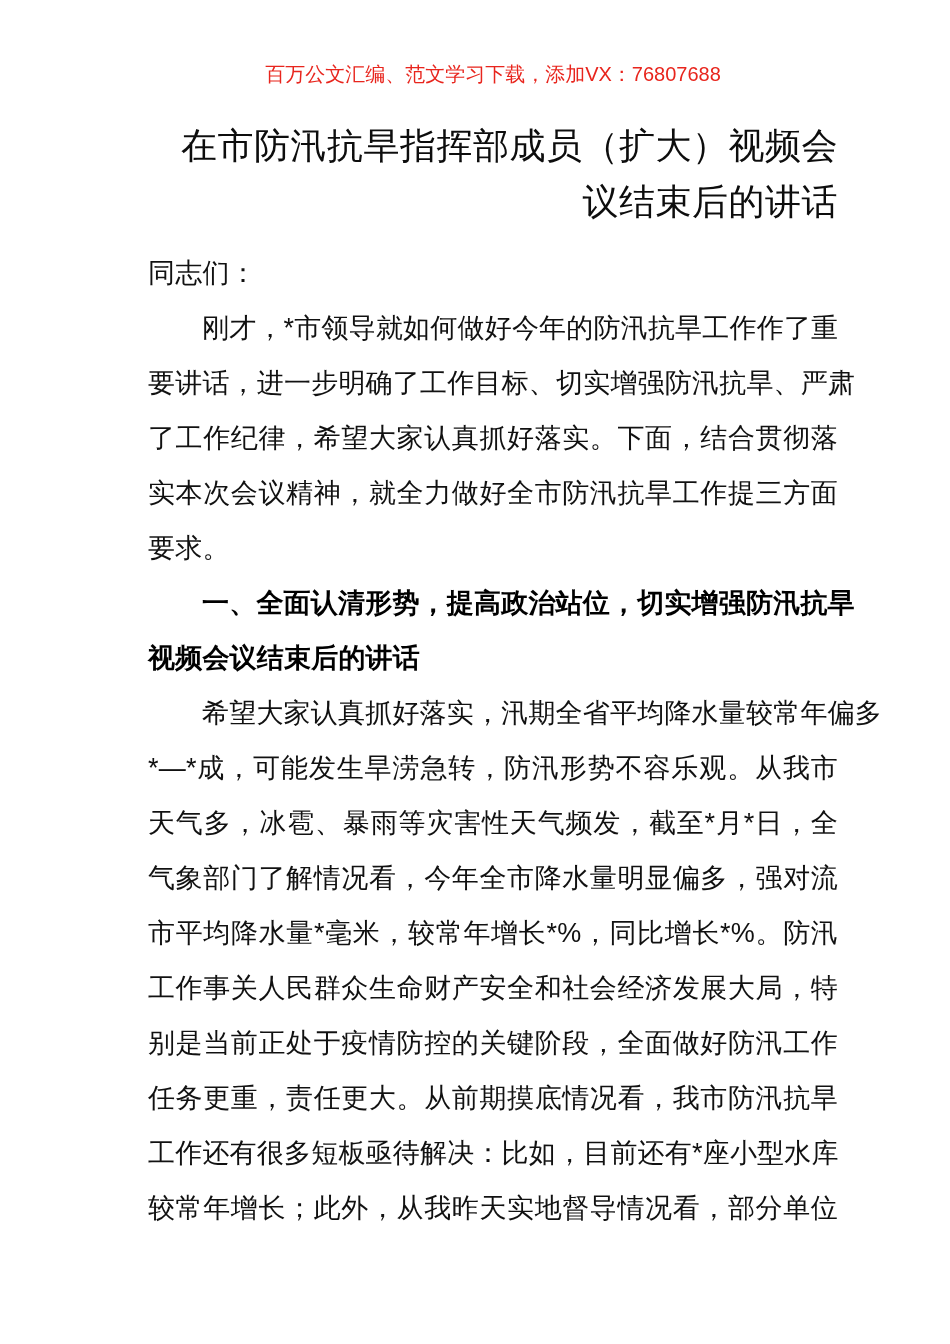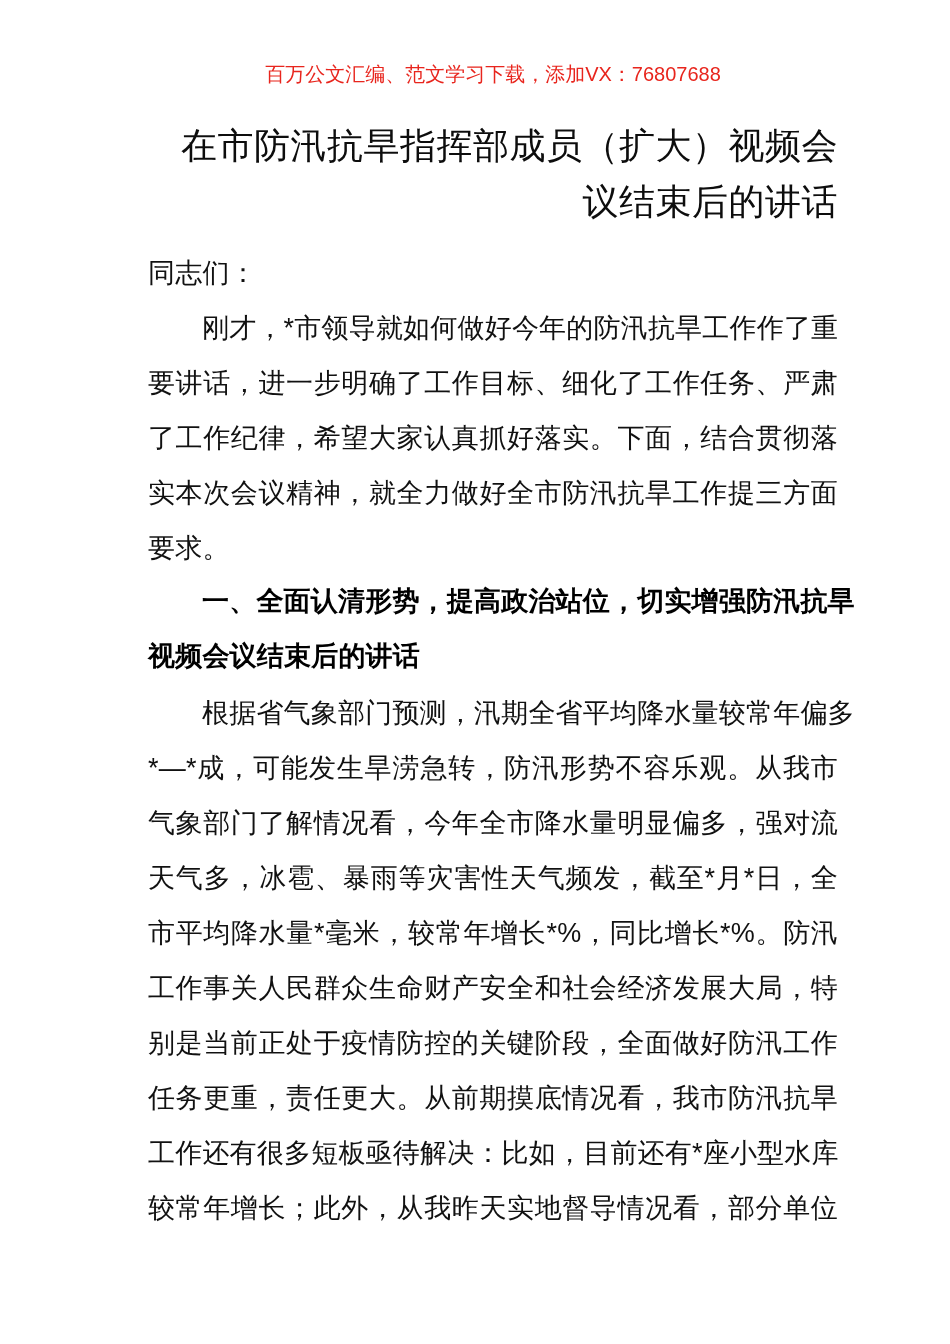--- a/index.html
+++ b/index.html
@@ -51,45 +51,44 @@
   }
   .line.fill {
     text-align-last: justify;
   }
   .line.l-indent {
     text-indent: 2em;
   }
   .line.l-bold {
     font-weight: 700;
     color: #000000;
-    font-family: Liberation Mono, monospace;
   }
 </style>
 </head>
 <body>
 
 <div class="page">
 
   <div class="banner">百万公文汇编、范文学习下载，添加VX：76807688</div>
 
   <h1 class="doc-title">在市防汛抗旱指挥部成员（扩大）视频会议结束后的讲话</h1>
 
   <div class="body-text">
     <div class="line">同志们：</div>
     <div class="line l-indent fill">刚才，*市领导就如何做好今年的防汛抗旱工作作了重</div>
-    <div class="line fill">要讲话，进一步明确了工作目标、细化了工作任务、严肃</div>
+    <div class="line fill">要讲话，进一步明确了工作目标、切实增强防汛抗旱、严肃</div>
     <div class="line fill">了工作纪律，希望大家认真抓好落实。下面，结合贯彻落</div>
     <div class="line fill">实本次会议精神，就全力做好全市防汛抗旱工作提三方面</div>
     <div class="line">要求。</div>
     <div class="line l-bold l-indent fill">一、全面认清形势，提高政治站位，切实增强防汛抗旱</div>
     <div class="line l-bold">视频会议结束后的讲话</div>
-    <div class="line l-indent fill">根据省气象部门预测，汛期全省平均降水量较常年偏多</div>
+    <div class="line l-indent fill">希望大家认真抓好落实，汛期全省平均降水量较常年偏多</div>
     <div class="line fill">*—*成，可能发生旱涝急转，防汛形势不容乐观。从我市</div>
+    <div class="line fill">天气多，冰雹、暴雨等灾害性天气频发，截至*月*日，全</div>
     <div class="line fill">气象部门了解情况看，今年全市降水量明显偏多，强对流</div>
-    <div class="line fill">天气多，冰雹、暴雨等灾害性天气频发，截至*月*日，全</div>
     <div class="line fill">市平均降水量*毫米，较常年增长*%，同比增长*%。防汛</div>
     <div class="line fill">工作事关人民群众生命财产安全和社会经济发展大局，特</div>
     <div class="line fill">别是当前正处于疫情防控的关键阶段，全面做好防汛工作</div>
     <div class="line fill">任务更重，责任更大。从前期摸底情况看，我市防汛抗旱</div>
     <div class="line fill">工作还有很多短板亟待解决：比如，目前还有*座小型水库</div>
     <div class="line fill">较常年增长；此外，从我昨天实地督导情况看，部分单位</div>
   </div>
 
 </div>
 

